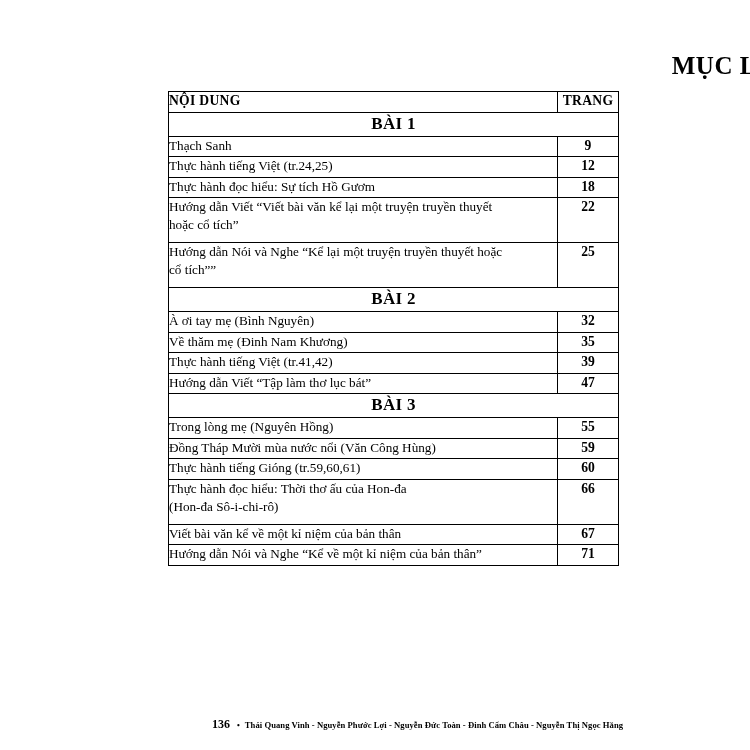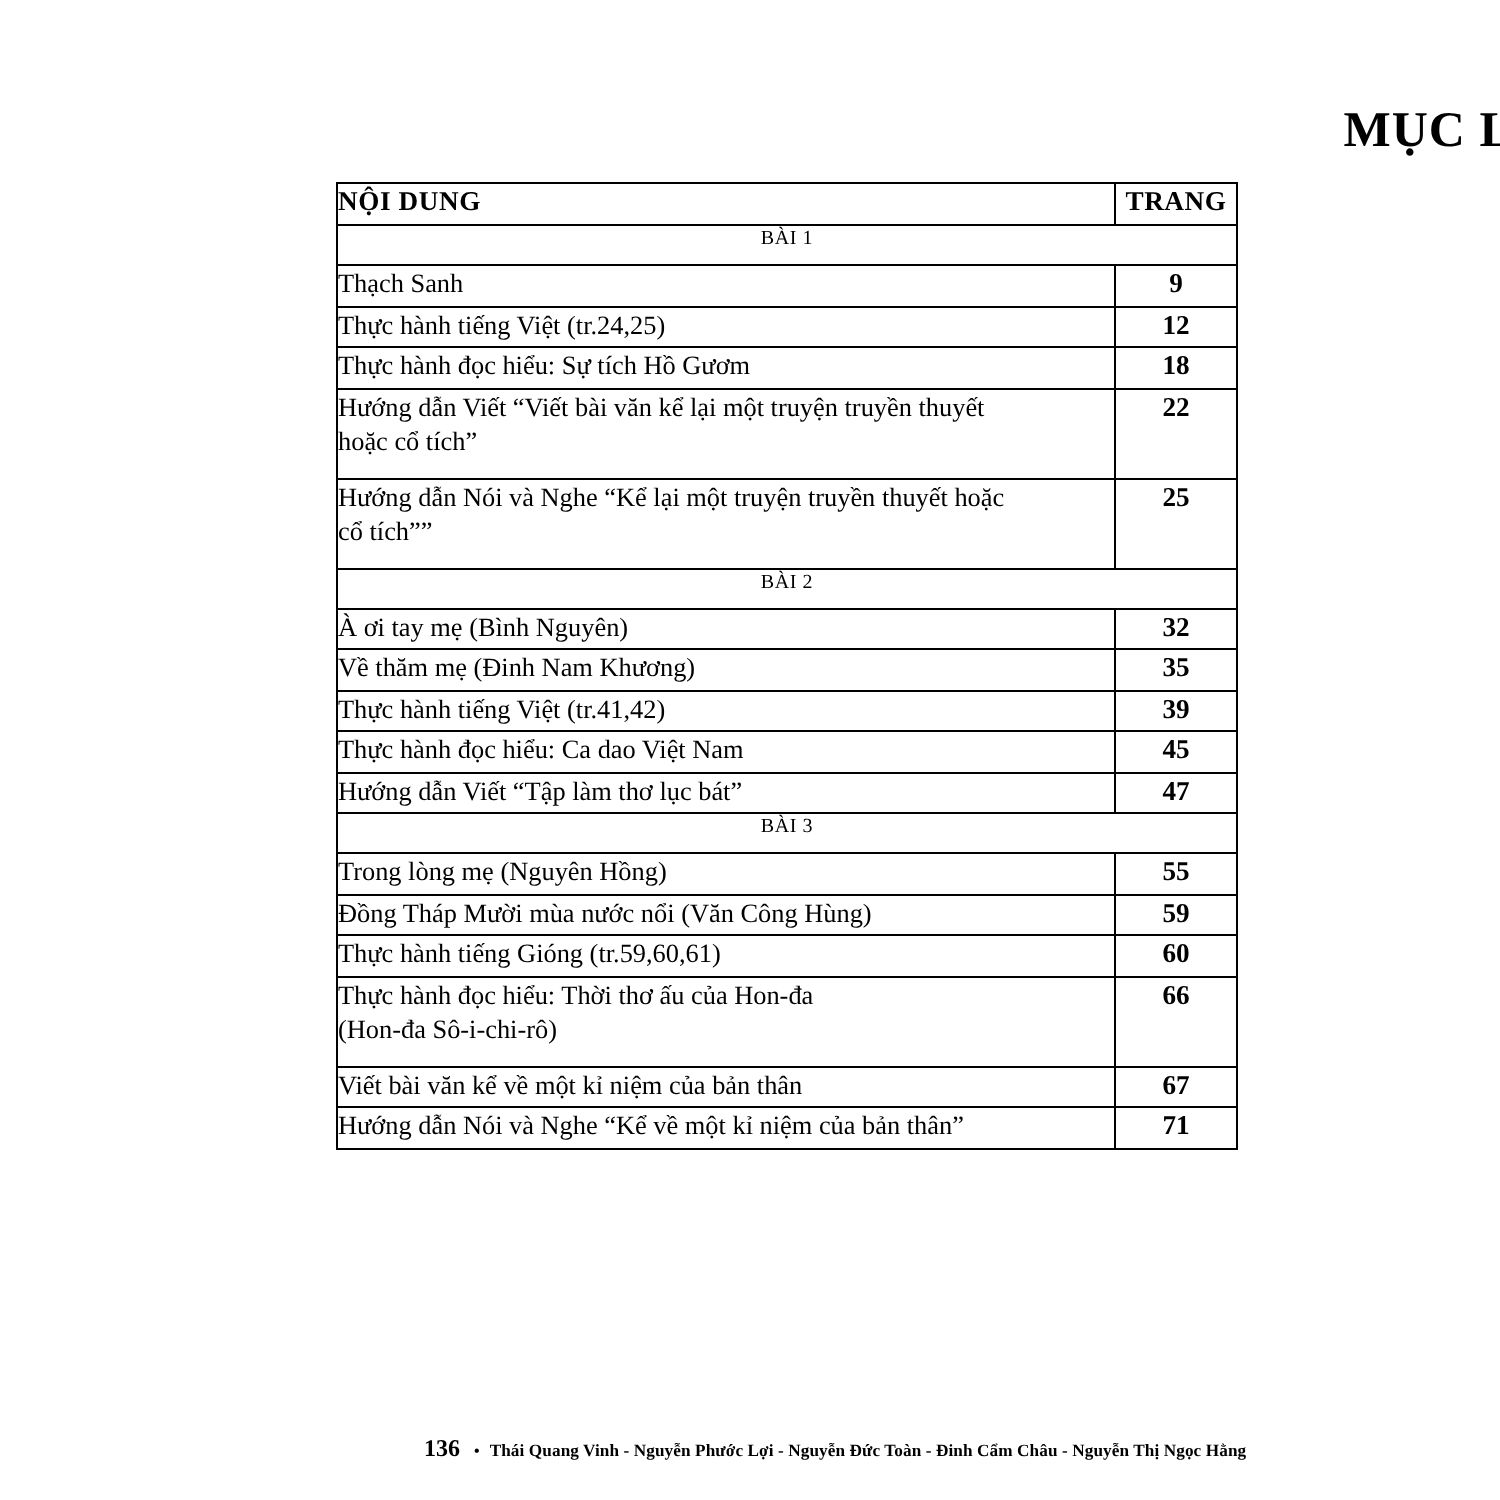--- a/index.html
+++ b/index.html
@@ -66,22 +66,22 @@
     padding: 4px 7px 5px 7px;
     height: 20px;
     vertical-align: middle;
   }
   .hdr-content { text-align: left; }
   .hdr-page    { text-align: center; margin-top: 12px; }
 
   
   .section-cell {
     text-align: center;
-    font-weight: normal;
-    font-size: 10px;
+    font-weight: bold;
+    font-size: 17px;
     letter-spacing: 0.3px;
     padding: 4px 0 5px 0;
     height: 19px;
     vertical-align: middle;
   }
 
   
   .entry-content {
     text-align: left;
     padding: 4px 8px 4px 7px;
@@ -173,24 +173,20 @@
         </tr>
         <tr class="one-line">
           <td class="entry-content"><span>Về thăm mẹ (Đinh Nam Khương)</span></td>
           <td class="entry-page">35</td>
         </tr>
         <tr class="one-line">
           <td class="entry-content"><span>Thực hành tiếng Việt (tr.41,42)</span></td>
           <td class="entry-page">39</td>
         </tr>
         <tr class="one-line">
-          <td class="entry-content"><span>Thực hành đọc hiểu: Ca dao Việt Nam</span></td>
-          <td class="entry-page">45</td>
-        </tr>
-        <tr class="one-line">
           <td class="entry-content"><span>Hướng dẫn Viết “Tập làm thơ lục bát”</span></td>
           <td class="entry-page">47</td>
         </tr>
         <tr>
           <td class="section-cell" colspan="2">BÀI 3</td>
         </tr>
         <tr class="one-line">
           <td class="entry-content"><span>Trong lòng mẹ (Nguyên Hồng)</span></td>
           <td class="entry-page">55</td>
         </tr>

